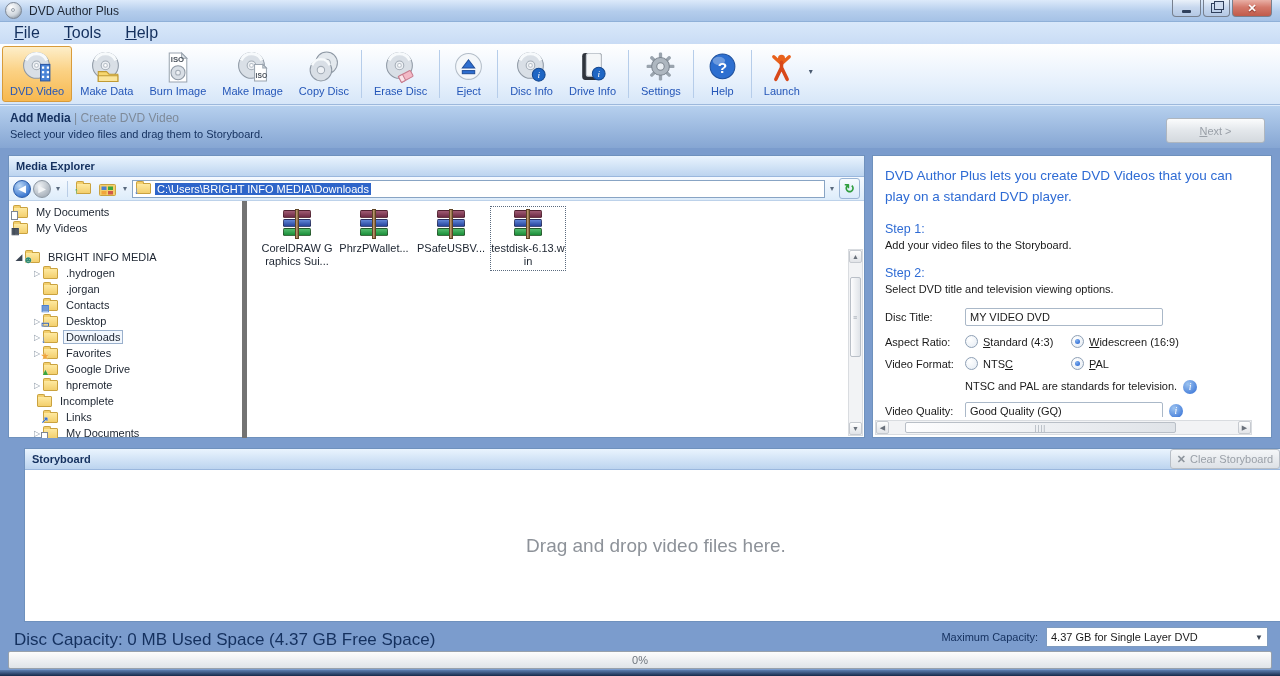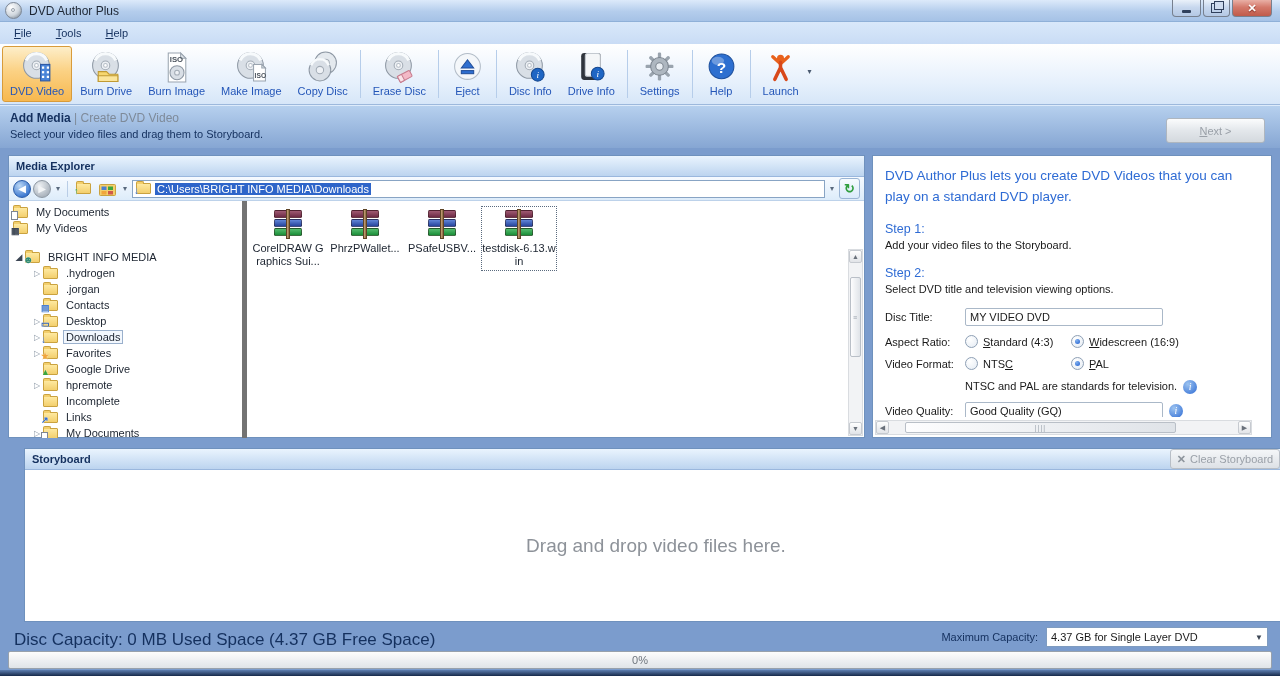--- a/index.html
+++ b/index.html
@@ -22,21 +22,21 @@
     margin-left:2px;box-sizing:border-box;color:#30405c}
   .wbtn.min{width:29px}.wbtn.max{width:27px}
   .wbtn.close{width:40px;background:linear-gradient(#e9b0a6,#d4796b 45%,#c05a4a);color:#fff;
     font-weight:bold;font-size:11px;text-shadow:0 1px 1px #7e2d20}
   .glyph-min{width:9px;height:3px;background:#30405c;border-radius:1px;margin-top:6px}
   .glyph-max{width:9px;height:8px;border:1px solid #30405c;position:relative;background:transparent}
   .glyph-max::before{content:'';position:absolute;left:2px;top:-3px;width:8px;height:7px;border:1px solid #30405c;background:#cfdcef}
   
   .menubar{position:absolute;left:0;top:22px;width:1280px;height:22px;
     background:linear-gradient(#d9e8fa,#c9dcf5);display:flex;align-items:center;padding-left:14px;box-sizing:border-box}
-  .mitem{font-size:11px;color:#14305e;margin-right:24px;cursor:default}
+  .mitem{font-size:16px;color:#14305e;margin-right:24px;cursor:default}
   
   .toolbar{position:absolute;left:0;top:44px;width:1280px;height:61px;
     background:linear-gradient(#ffffff,#e6f0fc 65%,#d6e6f8);
     border-bottom:1px solid #9cb8dc;display:flex;align-items:stretch;padding:1px 2px;box-sizing:border-box}
   .tbtn{display:flex;flex-direction:column;align-items:center;justify-content:flex-end;
     padding:3px 7px 4px;border:1px solid transparent;border-radius:3px;margin:1px 0}
   .tbtn.selected{background:linear-gradient(#fdeec9,#fbd183 45%,#f7b84f);border:1px solid #d89b3a}
   .ticon{height:33px;display:flex;align-items:flex-start;justify-content:center}
   .tlabel{font-size:11px;color:#2456b8;margin-top:1px;white-space:nowrap}
   .tsep{width:1px;background:#b6cdea;margin:5px 4px;flex:none}
@@ -95,21 +95,21 @@
   .vscroll{position:absolute;width:15px;display:flex;flex-direction:column;background:#f2f3f5;border:1px solid #d9dce0;box-sizing:border-box}
   .hscroll{position:absolute;height:15px;display:flex;background:#f2f3f5;border:1px solid #d9dce0;box-sizing:border-box}
   .sbtn{flex:none;width:13px;height:13px;background:linear-gradient(#fefefe,#e2e4e8);border:1px solid #c6cad0;
     color:#6a717b;font-size:7px;display:flex;align-items:center;justify-content:center;border-radius:2px;box-sizing:border-box}
   .strack{flex:1;position:relative}
   .sthumb{position:absolute;background:linear-gradient(90deg,#fdfdfe,#dfe3e8);border:1px solid #b9bfc7;border-radius:2px;
     box-sizing:border-box;display:flex;align-items:center;justify-content:center;color:#9aa2ac;font-size:7px;letter-spacing:1px}
   .hscroll .sthumb{top:1px;bottom:1px}
   .vscroll .sthumb{left:1px;right:1px}
   
-  .files{position:absolute;left:239px;right:0;top:0;bottom:0;display:flex;align-items:flex-start;padding:5px 2px;box-sizing:border-box}
+  .files{position:absolute;left:239px;right:0;top:0;bottom:0;display:flex;align-items:flex-start;padding:5px 11px;box-sizing:border-box}
   .fitem{width:74px;margin-right:1px;display:flex;flex-direction:column;align-items:center;text-align:center;
     font-size:11px;color:#1c2430;padding:2px 0;border:1px solid transparent}
   .fitem.sel{border:1px dotted #5a6a7e}
   .flbl{margin-top:3px;line-height:13px;word-break:break-all}
   .rar{width:30px;height:30px;position:relative;flex:none}
   .rar .b{position:absolute;left:1px;right:1px;height:8px;border-radius:1.5px;border:1px solid rgba(40,20,20,.45);box-sizing:border-box}
   .rar .b1{top:1px;background:linear-gradient(#a05a72,#6d2b45)}
   .rar .b2{top:10px;background:linear-gradient(#6186d8,#27459c)}
   .rar .b3{top:19px;background:linear-gradient(#55bb6e,#1a8e38)}
   .rar::after{content:'';position:absolute;left:13px;top:0;bottom:0;width:4px;
@@ -206,21 +206,21 @@
       <div class="ticon">
         <svg width="33" height="33" viewBox="0 0 32 32">
    <circle cx="15" cy="14" r="12.5" fill="#d9dfe6" stroke="#8e98a4"></circle>
    <path d="M5 9 A 11 11 0 0 1 25 9" stroke="#f7fafc" stroke-width="3" fill="none"></path>
    <circle cx="15" cy="14" r="4.2" fill="#eef1f5" stroke="#a2abb5"></circle>
    <circle cx="15" cy="14" r="1.8" fill="#fff" stroke="#b5bdc6"></circle>
           <path d="M8 20 h8 l2.5 2.5 h8.5 v7 h-19 z" fill="#f7d76f" stroke="#c09a33"></path>
        <path d="M8 24 h19 v5.5 h-19 z" fill="#fbe59b" stroke="#c09a33"></path>
         </svg>
       </div>
-      <div class="tlabel">Burn Drive</div>
+      <div class="tlabel">Make Data</div>
     </div>
     <div class="tbtn">
       <div class="ticon">
         <svg width="33" height="33" viewBox="0 0 32 32">
         <path d="M8 2 h12 l5 5 v23 h-17 z" fill="#fff" stroke="#9aa4af"></path>
         <path d="M20 2 l5 5 h-5 z" fill="#dfe5ea" stroke="#9aa4af"></path>
         <text x="9.5" y="10.5" font-size="7.5" fill="#4a525c" font-family="sans-serif" font-weight="bold">ISO</text>
         <circle cx="16.5" cy="21" r="6.8" fill="#d9dfe6" stroke="#8e98a4"></circle>
         <circle cx="16.5" cy="21" r="2.3" fill="#eef1f5" stroke="#a2abb5"></circle>
         </svg>
@@ -458,21 +458,21 @@
           <span class="fld">
             <span class="ovl" style="color:#3da53d">▲</span>
           </span>
           <span class="tlbl">Google Drive</span>
         </div>
         <div class="trow" style="padding-left: 22px;">
           <span class="arrow">▷</span>
           <span class="fld"></span>
           <span class="tlbl">hpremote</span>
         </div>
-        <div class="trow" style="padding-left: 22px;">
+        <div class="trow" style="padding-left: 16px;">
           <span class="arrow"></span>
           <span class="fld"></span>
           <span class="tlbl">Incomplete</span>
         </div>
         <div class="trow" style="padding-left: 22px;">
           <span class="arrow"></span>
           <span class="fld">
             <span class="ovl" style="color:#2e6bd4">↗</span>
           </span>
           <span class="tlbl">Links</span>

